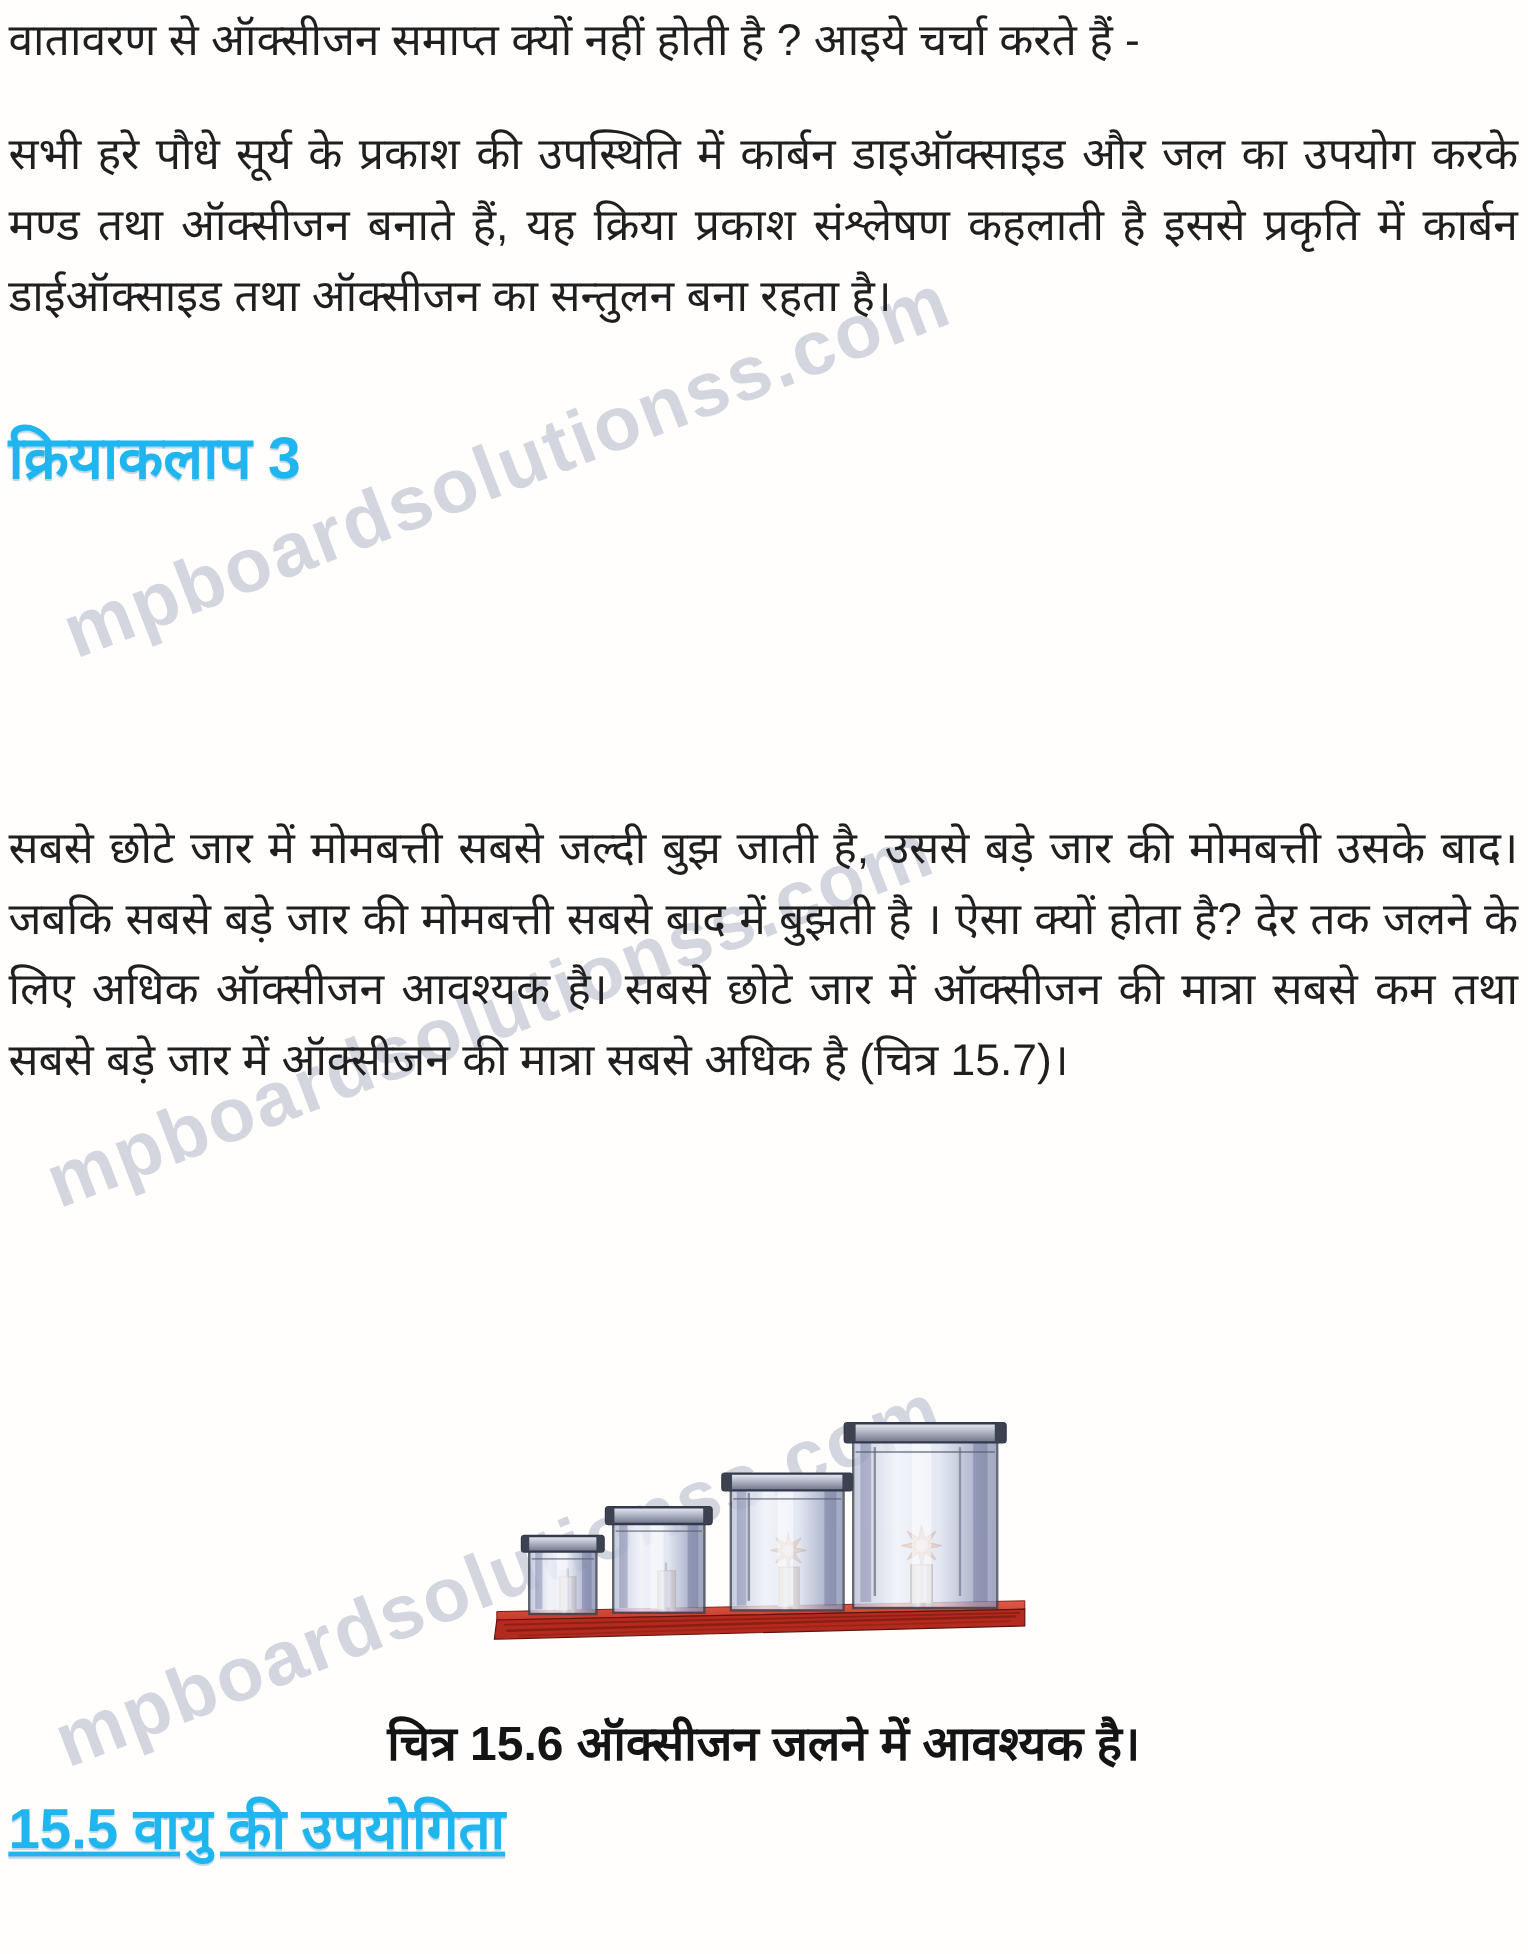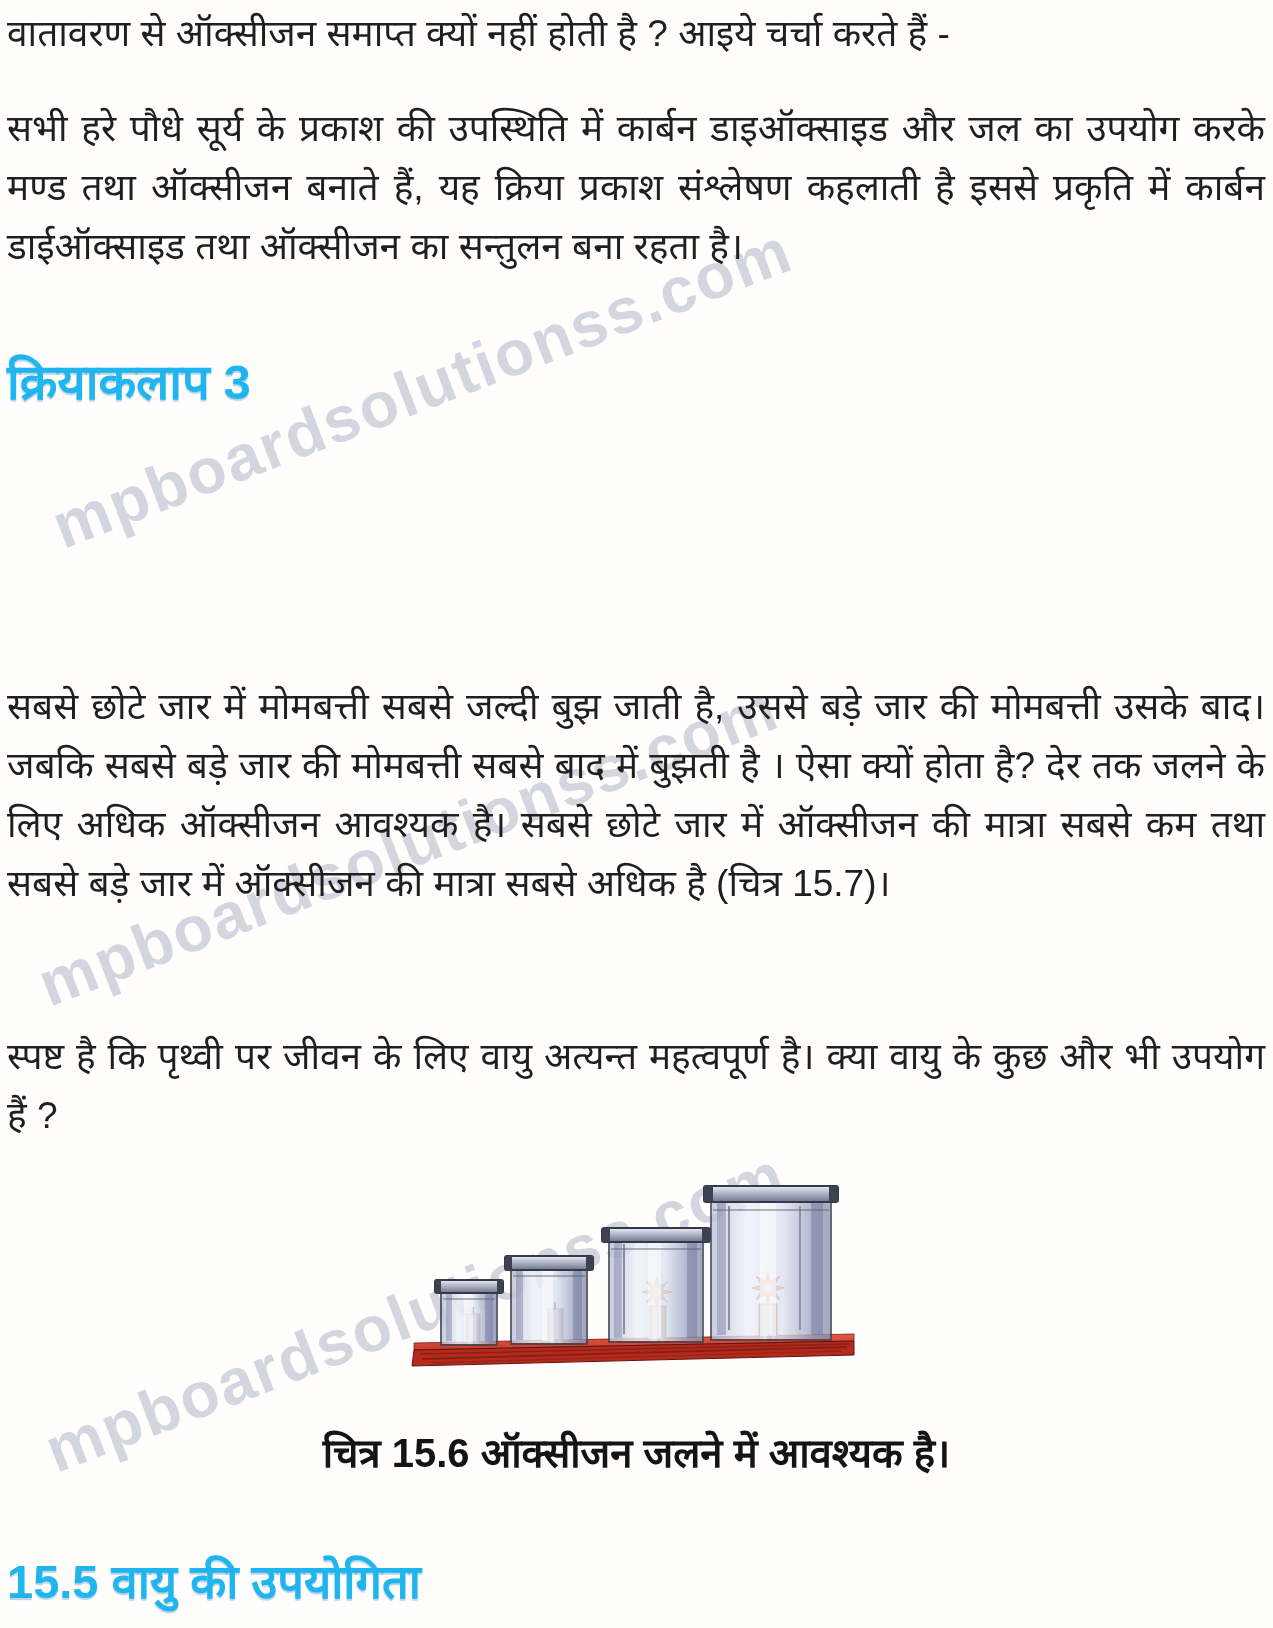--- a/index.html
+++ b/index.html
@@ -27,21 +27,21 @@
     margin:0;
   }
   .h-cyan{
     position:absolute;left:7px;z-index:2;margin:0;
     color:var(--accent,#1fb5ef);
     font-weight:700;
     text-shadow:0 2px 1px rgba(13,96,160,.28);
     white-space:nowrap;
   }
   #activity-heading{top:356px;font-size:49px;line-height:52px;}
-  #section-heading{top:1554px;font-size:47px;line-height:56px;}
+  #section-heading{top:1496px;font-size:47px;line-height:56px;text-decoration:underline;}
   #figure-caption{
     position:absolute;left:0;right:0;top:1424px;z-index:2;
     text-align:center;font-size:40px;font-weight:700;margin:0;
     color:#141414;
   }
   #figure-wrap{position:absolute;left:402px;top:1118px;width:460px;height:256px;z-index:1;}
 </style>
 </head>
 <body>
 
@@ -50,21 +50,20 @@
   <div class="watermark" style="left:422px;top:388px">mpboardsolutionss.com</div>
   <div class="watermark" style="left:408px;top:846px">mpboardsolutionss.com</div>
   <div class="watermark" style="left:415px;top:1312px">mpboardsolutionss.com</div>
 
   <p class="para" style="top:4px">वातावरण से ऑक्सीजन समाप्त क्यों नहीं होती है ? आइये चर्चा करते हैं -</p>
   <p class="para" style="top:99px">सभी हरे पौधे सूर्य के प्रकाश की उपस्थिति में कार्बन डाइऑक्साइड और जल का उपयोग करके मण्ड तथा ऑक्सीजन बनाते हैं, यह क्रिया प्रकाश संश्लेषण कहलाती है इससे प्रकृति में कार्बन डाईऑक्साइड तथा ऑक्सीजन का सन्तुलन बना रहता है।</p>
 
   <h2 class="h-cyan" id="activity-heading">क्रियाकलाप 3</h2>
 
   <p class="para" style="top:677px">सबसे छोटे जार में मोमबत्ती सबसे जल्दी बुझ जाती है, उससे बड़े जार की मोमबत्ती उसके बाद। जबकि सबसे बड़े जार की मोमबत्ती सबसे बाद में बुझती है । ऐसा क्यों होता है? देर तक जलने के लिए अधिक ऑक्सीजन आवश्यक है। सबसे छोटे जार में ऑक्सीजन की मात्रा सबसे कम तथा सबसे बड़े जार में ऑक्सीजन की मात्रा सबसे अधिक है (चित्र 15.7)।</p>
-  <p class="para" style="top:1027px">स्पष्ट है कि पृथ्वी पर जीवन के लिए वायु अत्यन्त महत्वपूर्ण है। क्या वायु के कुछ और भी उपयोग हैं ?</p>
 
   <div id="figure-wrap">
     <svg width="460" height="256" viewBox="0 0 460 256">
       <defs>
         <linearGradient id="glassGrad" x1="0" y1="0" x2="1" y2="0">
           <stop offset="0" stop-color="#b9c0d8"></stop>
           <stop offset="0.3" stop-color="#eef1f9"></stop>
           <stop offset="0.6" stop-color="#dde2f0"></stop>
           <stop offset="0.85" stop-color="#9aa2c0"></stop>
           <stop offset="1" stop-color="#8a92b0"></stop>

